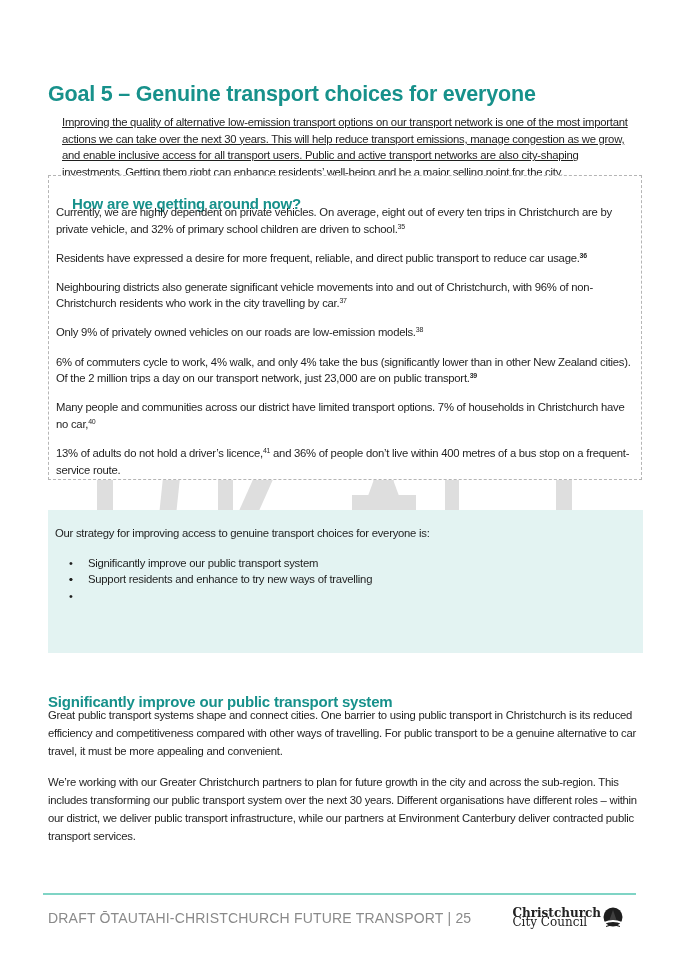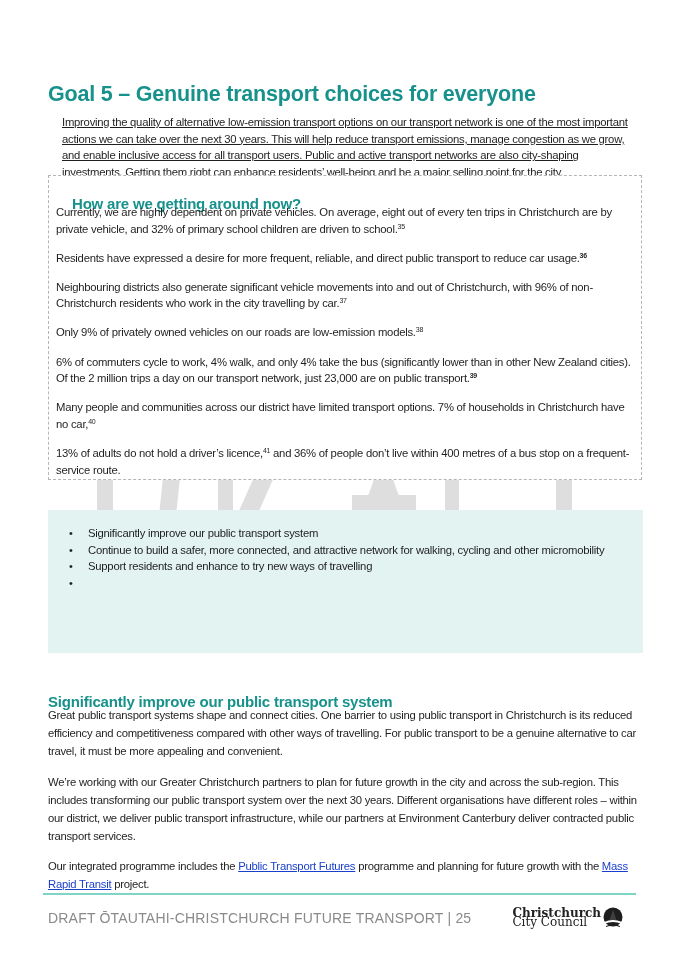--- a/index.html
+++ b/index.html
@@ -126,33 +126,33 @@
       <p><span>Residents have expressed a desire for more frequent, reliable, and direct public transport to reduce car usage.</span><sup class="b">36</sup></p>
       <p><span>Neighbouring districts also generate significant vehicle movements into and out of Christchurch, with 96% of non-Christchurch residents who work in the city travelling by car.</span><sup>37</sup></p>
       <p><span>Only 9% of privately owned vehicles on our roads are low-emission models.</span><sup>38</sup></p>
       <p><span>6% of commuters cycle to work, 4% walk, and only 4% take the bus (significantly lower than in other New Zealand cities). Of the 2 million trips a day on our transport network, just 23,000 are on public transport.</span><sup class="b">39</sup></p>
       <p><span>Many people and communities across our district have limited transport options. 7% of households in Christchurch have no car,</span><sup>40</sup></p>
       <p><span>13% of adults do not hold a driver’s licence,</span><sup>41</sup><span> and 36% of people don’t live within 400 metres of a bus stop on a frequent-service route.</span></p>
     </div>
   </div>
 
   <div class="strategy-box">
+    <p>Our strategy for improving access to genuine transport choices for everyone is:</p>
     <ul>
       <li><span class="bullet">•</span><span>Significantly improve our public transport system</span></li>
-      <li><span class="bullet">•</span><span>Continue to build a safer, more connected, and attractive network for walking, cycling and other micromobility</span></li>
+      <li><span class="bullet">•</span></li>
       <li><span class="bullet">•</span><span>Support residents and enhance to try new ways of travelling</span></li>
       <li><span class="bullet">•</span></li>
     </ul>
   </div>
 
   <h2 class="h2">Significantly improve our public transport system</h2>
   <div class="section-body">
     <p>Great public transport systems shape and connect cities. One barrier to using public transport in Christchurch is its reduced efficiency and competitiveness compared with other ways of travelling. For public transport to be a genuine alternative to car travel, it must be more appealing and convenient.</p>
     <p>We’re working with our Greater Christchurch partners to plan for future growth in the city and across the sub-region. This includes transforming our public transport system over the next 30 years. Different organisations have different roles – within our district, we deliver public transport infrastructure, while our partners at Environment Canterbury deliver contracted public transport services.</p>
-    <p><span>Our integrated programme includes the </span><a>Public Transport Futures</a><span> programme and planning for future growth with the </span><a>Mass Rapid Transit</a><span> project.</span></p>
   </div>
 
   <div class="footer-rule"></div>
   <div class="footer-text">DRAFT  ŌTAUTAHI-CHRISTCHURCH FUTURE TRANSPORT | 25</div>
   <div class="logo">
     <div class="logo-text">
       <span class="l1">Christchurch</span>
       <span class="l2">City Council</span>
     </div>
     <svg class="logo-icon" viewBox="0 0 20 22">

